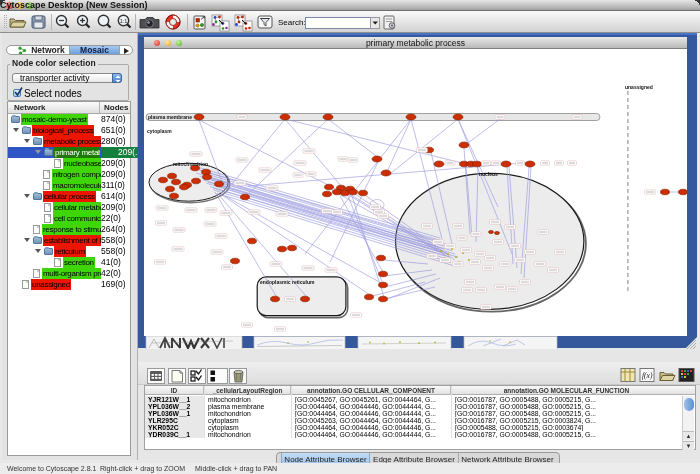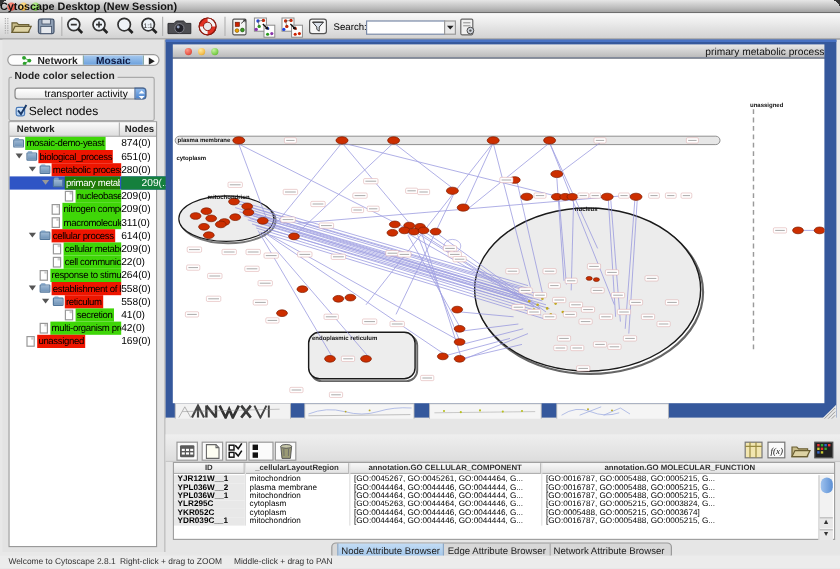--- a/index.html
+++ b/index.html
@@ -12,42 +12,42 @@
 #toolbar{left:0;top:11px;width:700px;height:22px;background:linear-gradient(#fafafa,#d2d2d2);border-bottom:1px solid #8f8f8f}
 
 #cpanel{left:2px;top:33px;width:136px;height:427px;background:#e3e3e3;border-right:1px solid #b0b0b0}
 #cphead{position:absolute;left:0;top:0;width:135px;height:10px;background:linear-gradient(#efefef,#d6d6d6);border-bottom:1px solid #bdbdbd;font-size:8px;font-weight:bold;color:#222;line-height:10px;padding-left:5px}
 #tabbar{position:absolute;left:4px;top:12px;width:127px;height:10px;background:#fdfdfd;border:1px solid #9a9a9a;border-radius:5px;overflow:hidden}
 #tab-mosaic{position:absolute;left:62px;top:0;width:51px;height:10px;background:linear-gradient(#a6c9ef,#5e97d8);border-left:1px solid #8aa;border-right:1px solid #8aa;text-align:center;font-size:8.5px;font-weight:bold;color:#101d46;line-height:9px}
 #tab-network{position:absolute;left:20px;top:0;width:42px;font-size:8.5px;font-weight:bold;color:#222;line-height:9px;text-align:center}
 #tab-arrow{position:absolute;right:3px;top:2px;width:0;height:0;border-left:5px solid #222;border-top:3px solid transparent;border-bottom:3px solid transparent}
 #gbox{position:absolute;left:5px;top:31px;width:122px;height:37px;border:1px solid #aaa;border-radius:2px}
 #gbox-label{position:absolute;left:8px;top:25px;background:#e3e3e3;padding:0 2px;font-size:8.5px;font-weight:bold;color:#222}
-#dropdown{position:absolute;left:10px;top:40px;width:110px;height:10px;background:linear-gradient(#fff,#e9e9e9);border:1px solid #8a8a8a;border-radius:3px;font-size:8.5px;color:#000;line-height:9px;padding-left:24px}
+#dropdown{position:absolute;left:10px;top:40px;width:110px;height:10px;background:linear-gradient(#fff,#e9e9e9);border:1px solid #8a8a8a;border-radius:3px;font-size:8.5px;color:#000;line-height:9px;padding-left:7px}
 #dd-btn{position:absolute;right:-1px;top:-1px;width:10px;height:10px;background:linear-gradient(#8db9ec,#4d85cf);border-radius:0 3px 3px 0;border:1px solid #44679a}
 #checkbox{position:absolute;left:11px;top:56px;width:8px;height:8px;background:linear-gradient(#dcebfb,#aaccf2);border:1px solid #4a7ab8;border-radius:2px}
 #cb-label{position:absolute;left:22px;top:55px;font-size:10px;color:#000}
 
 #tree{position:absolute;left:5px;top:68px;width:124px;height:355px;background:#fff;border:1px solid #9a9a9a}
 #treehead{position:absolute;left:0;top:0;width:122px;height:12px;background:linear-gradient(#fbfbfb,#dedede);border-bottom:1px solid #a8a8a8;font-size:8px;font-weight:bold;color:#222;line-height:12px}
 .trow{position:absolute;left:0;width:138px;height:11px;font-size:8.5px;line-height:11px;white-space:nowrap}
 .tlab{position:absolute;top:0;height:11px;overflow:hidden;color:#000;padding:0 1px;font-size:8px;letter-spacing:-0.3px;line-height:11px}
 .tval{position:absolute;left:93px;top:0}
 .tri{position:absolute;top:3px;width:0;height:0;border-top:4px solid #555;border-left:3px solid transparent;border-right:3px solid transparent}
 .fold{position:absolute;top:2px;width:9px;height:7px;background:linear-gradient(#9db8d4,#6f93b8);border:1px solid #53779c;border-radius:1px}
 .fold:before{content:"";position:absolute;left:0;top:-2px;width:4px;height:2px;background:#7d9fc2;border-radius:1px 1px 0 0}
 .file{position:absolute;top:1px;width:7px;height:9px;background:#fff;border:1px solid #999}
 .file:before{content:"";position:absolute;right:0;top:0;width:2px;height:2px;background:#ccc}
 .gbg{background:#3fd608}
 .rbg{background:#ee1500}
 
 #iwin{left:138px;top:33px;width:559px;height:315px;background:#35589c;border-top:2px solid #4872c4}
 #ititle{position:absolute;left:6px;top:2px;width:543px;height:12px;background:linear-gradient(#e9e9e9,#b9b9b9);border-bottom:1px solid #808080}
 #ititle .tl{position:absolute;top:3px;width:6px;height:6px;border-radius:50%}
-#ititle-text{position:absolute;left:0;top:0;width:543px;text-align:right;font-size:8.5px;color:#111;line-height:12px}
+#ititle-text{position:absolute;left:0;top:0;width:543px;text-align:center;font-size:8.5px;color:#111;line-height:12px}
 #icanvas{position:absolute;left:6px;top:14px;width:543px;height:287px;background:#fff}
 
 #dpanel{left:138px;top:349px;width:562px;height:113px;background:#e6e6e6}
 #dphead{position:absolute;left:0;top:1px;width:562px;height:12px;background:linear-gradient(#f0f0f0,#d8d8d8);border-bottom:1px solid #c0c0c0;font-size:8.5px;font-weight:bold;color:#222;line-height:12px;padding-left:4px}
 #dtools{position:absolute;left:0;top:13px;width:562px;height:23px;background:linear-gradient(#efefef,#dddddd);border-bottom:1px solid #c8c8c8}
 #dtable{position:absolute;left:6px;top:36px;width:552px;height:65px;background:#fff;border:1px solid #a0a0a0}
 #dtable .colsep{position:absolute;top:0;width:1px;height:52px;background:#e0e0e0}
 #dthead{position:absolute;left:0;top:0;width:550px;height:9px;background:linear-gradient(#f8f8f8,#e2e2e2);border-bottom:1px solid #b0b0b0;font-size:6.5px;font-weight:bold;color:#333}
 .dth{position:absolute;top:0;height:9px;line-height:9px;text-align:center;border-right:1px solid #bbb}
 .drow{position:absolute;height:7px;font-size:6.8px;line-height:7px;white-space:nowrap}

